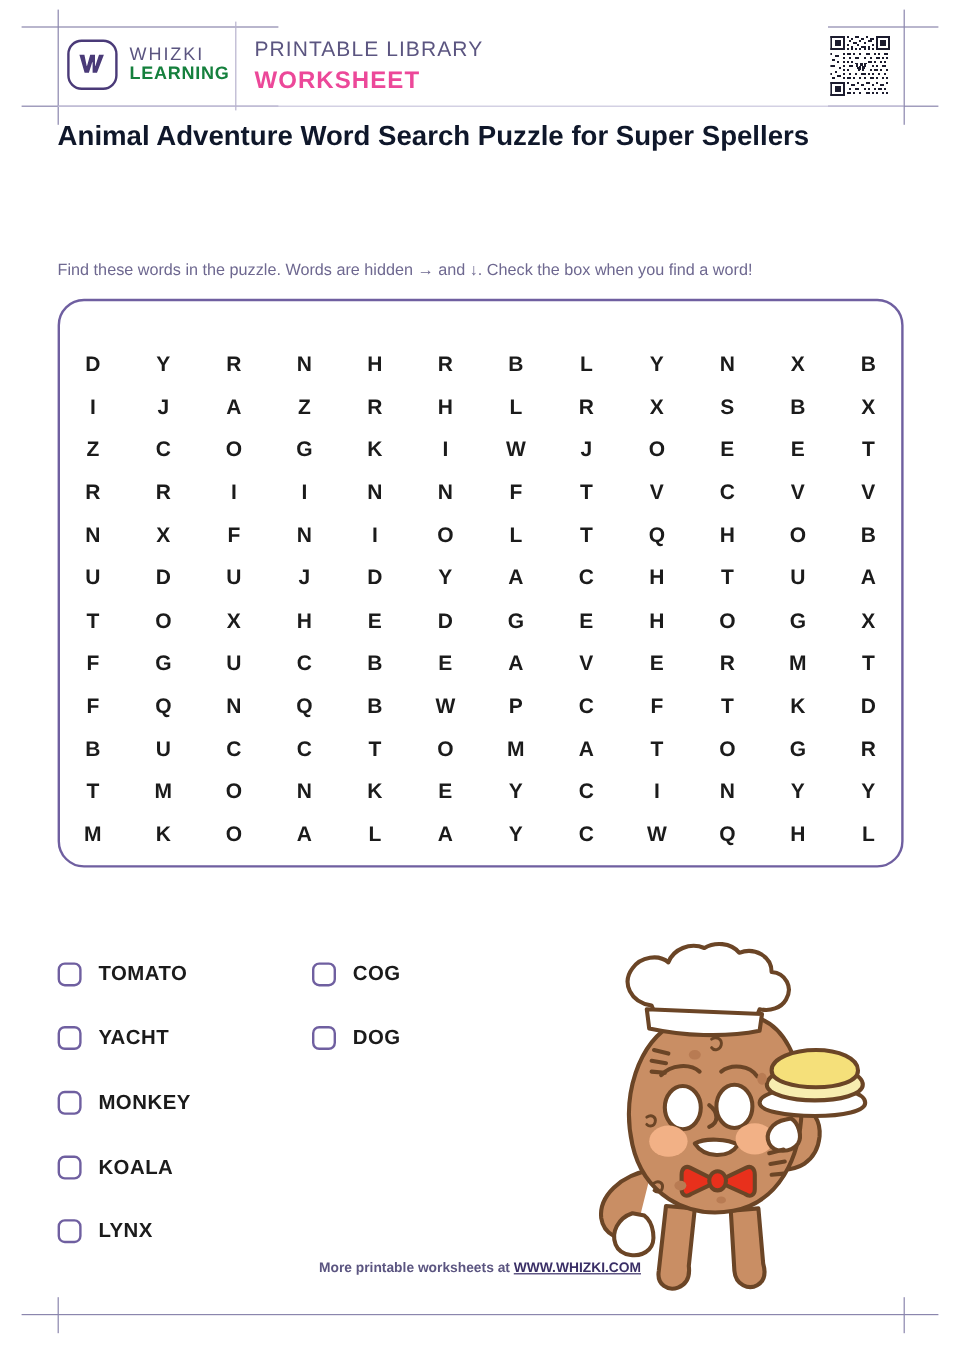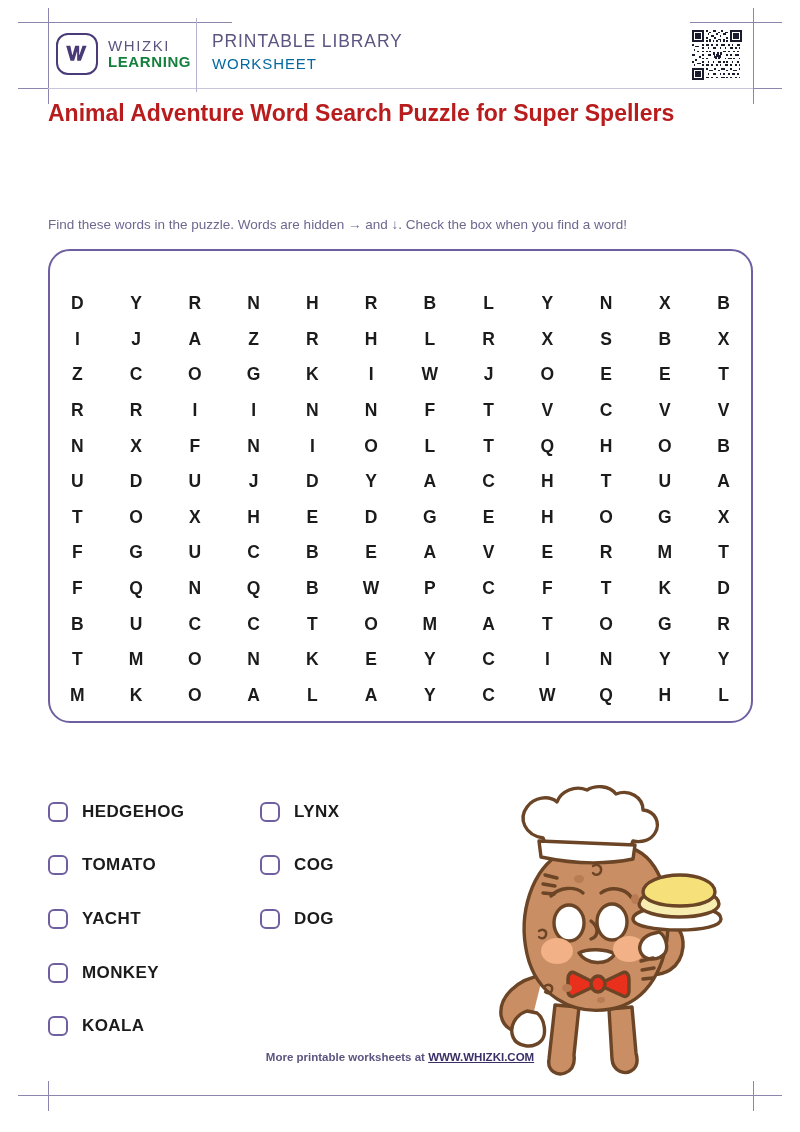--- a/index.html
+++ b/index.html
@@ -65,37 +65,37 @@
 
   
   .mast {
     position: absolute; left: 212px; top: 30px;
   }
   .mast .m1 {
     font-size: 17.5px; letter-spacing: 0.9px;
     color: #5b5580; font-weight: 400; line-height: 1.35;
   }
   .mast .m2 {
-    font-size: 15px; letter-spacing: 0.9px;
-    color: #0369a1; font-weight: 400; line-height: 1.35;
+    font-size: 20px; letter-spacing: 0.9px;
+    color: #ec4899; font-weight: 700; line-height: 1.35;
   }
 
   
   .qr {
     position: absolute; left: 692px; top: 30px;
     width: 50px; height: 50px;
   }
   .qr svg { display: block; width: 50px; height: 50px; }
 
   
   .ws-title {
     position: absolute; left: 48px; top: 98px;
     width: 640px;
     font-size: 23px; font-weight: 700; line-height: 1.38;
-    color: #b91c1c;
+    color: #0f172a;
   }
   .ws-instr {
     position: absolute; left: 48px; top: 170px;
     width: 680px;
     font-size: 13.5px; line-height: 1.5;
     color: #6e6890; font-weight: 400; margin-top: 45px;
   }
 
   
   .puzzle-box {
@@ -493,24 +493,20 @@
       <div class="cell">C</div>
       <div class="cell">W</div>
       <div class="cell">Q</div>
       <div class="cell">H</div>
       <div class="cell">L</div>
     </div>
 
   <div class="words" id="word-list">
       <div class="word-item">
         <div class="checkbox"></div>
-        <span class="word-label">HEDGEHOG</span>
-      </div>
-      <div class="word-item">
-        <div class="checkbox"></div>
         <span class="word-label">TOMATO</span>
       </div>
       <div class="word-item">
         <div class="checkbox"></div>
         <span class="word-label">YACHT</span>
       </div>
       <div class="word-item">
         <div class="checkbox"></div>
         <span class="word-label">MONKEY</span>
       </div>

